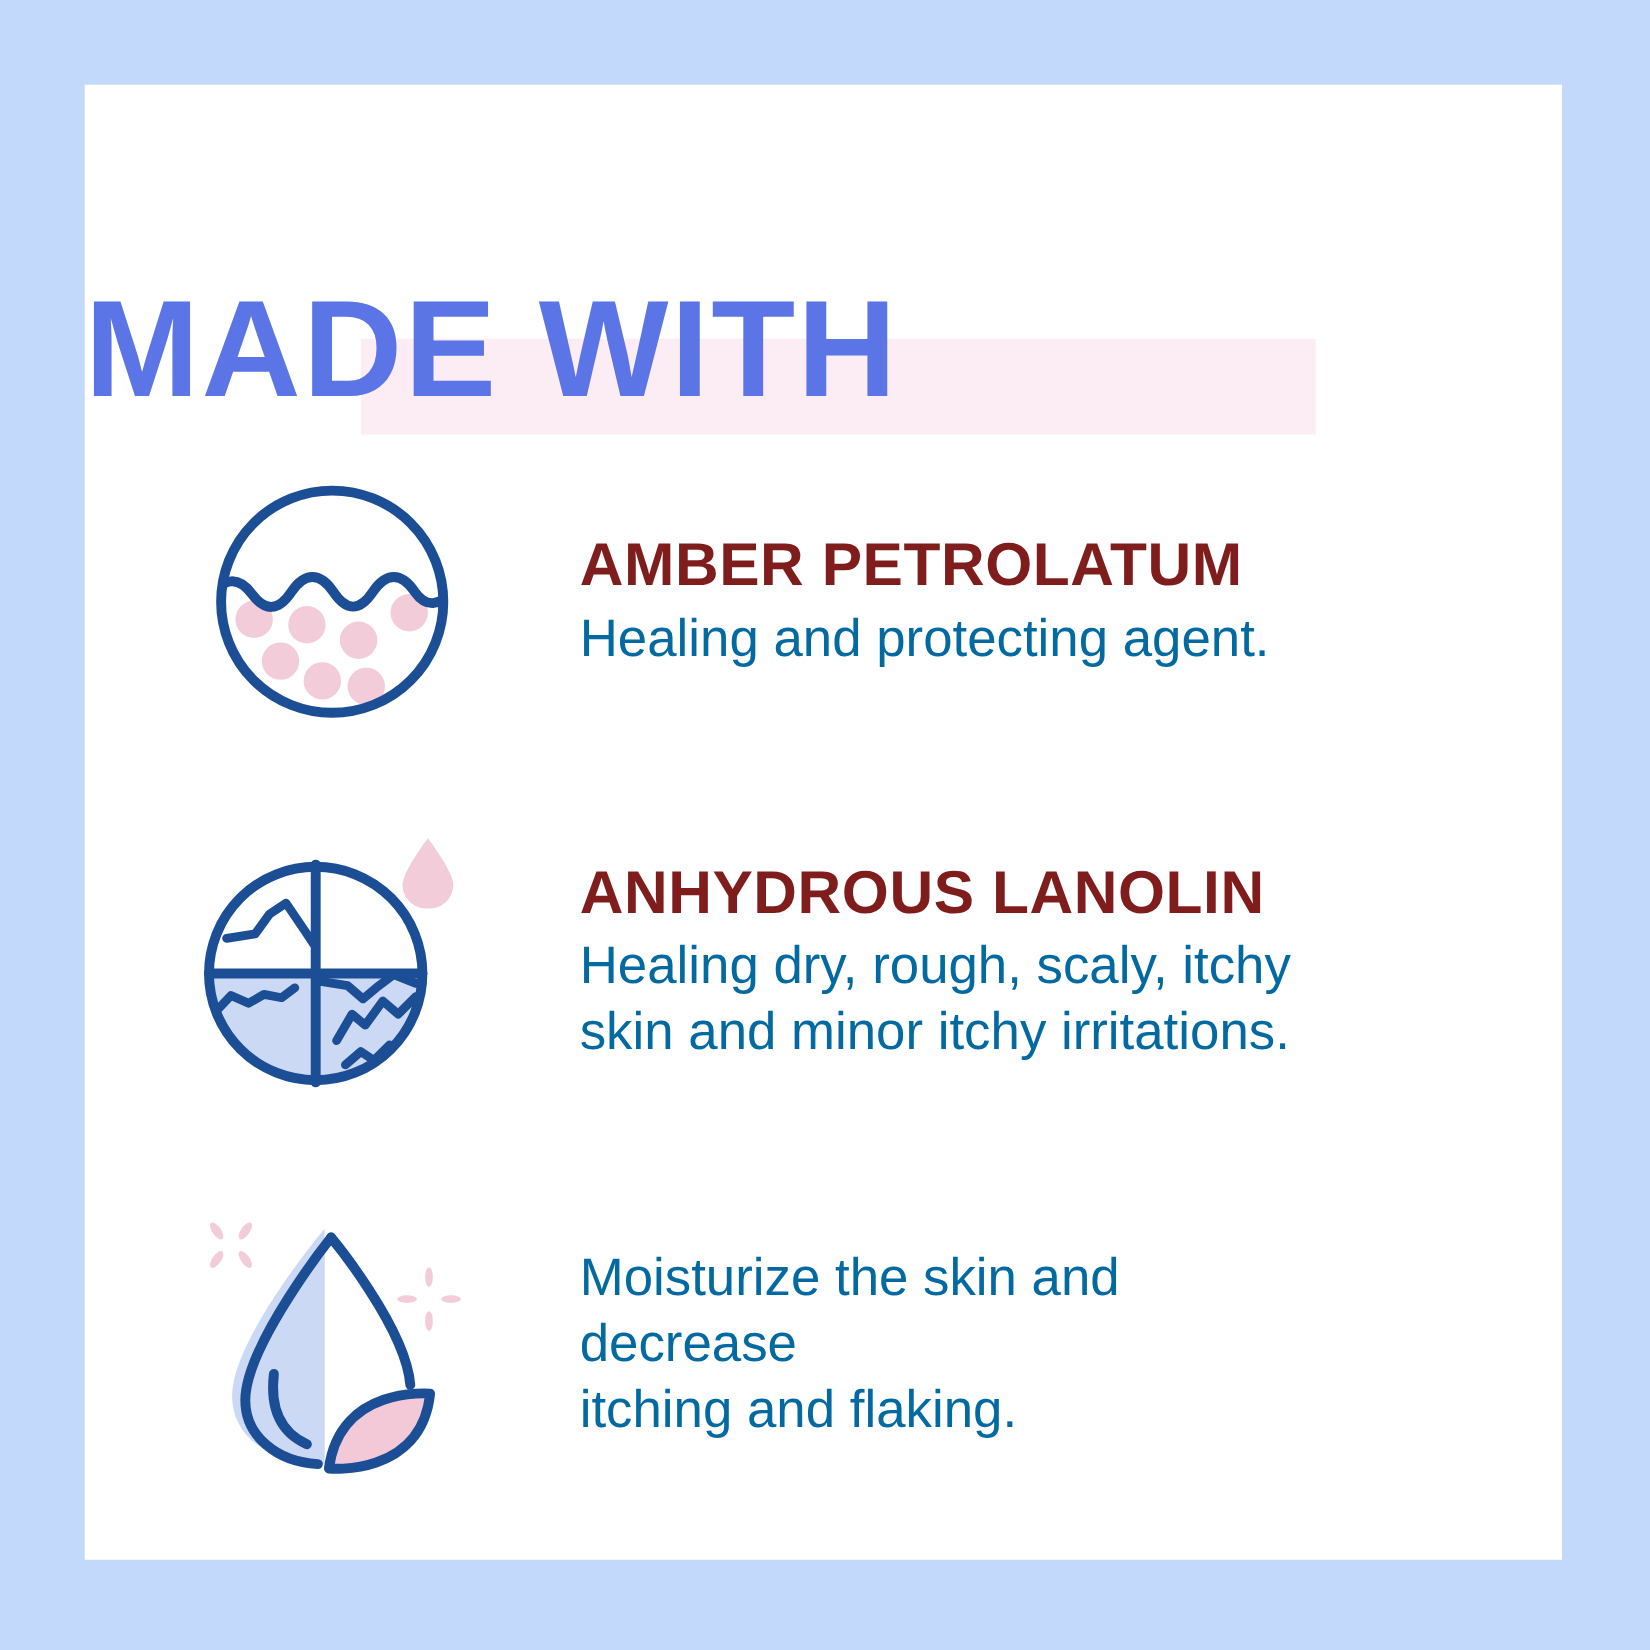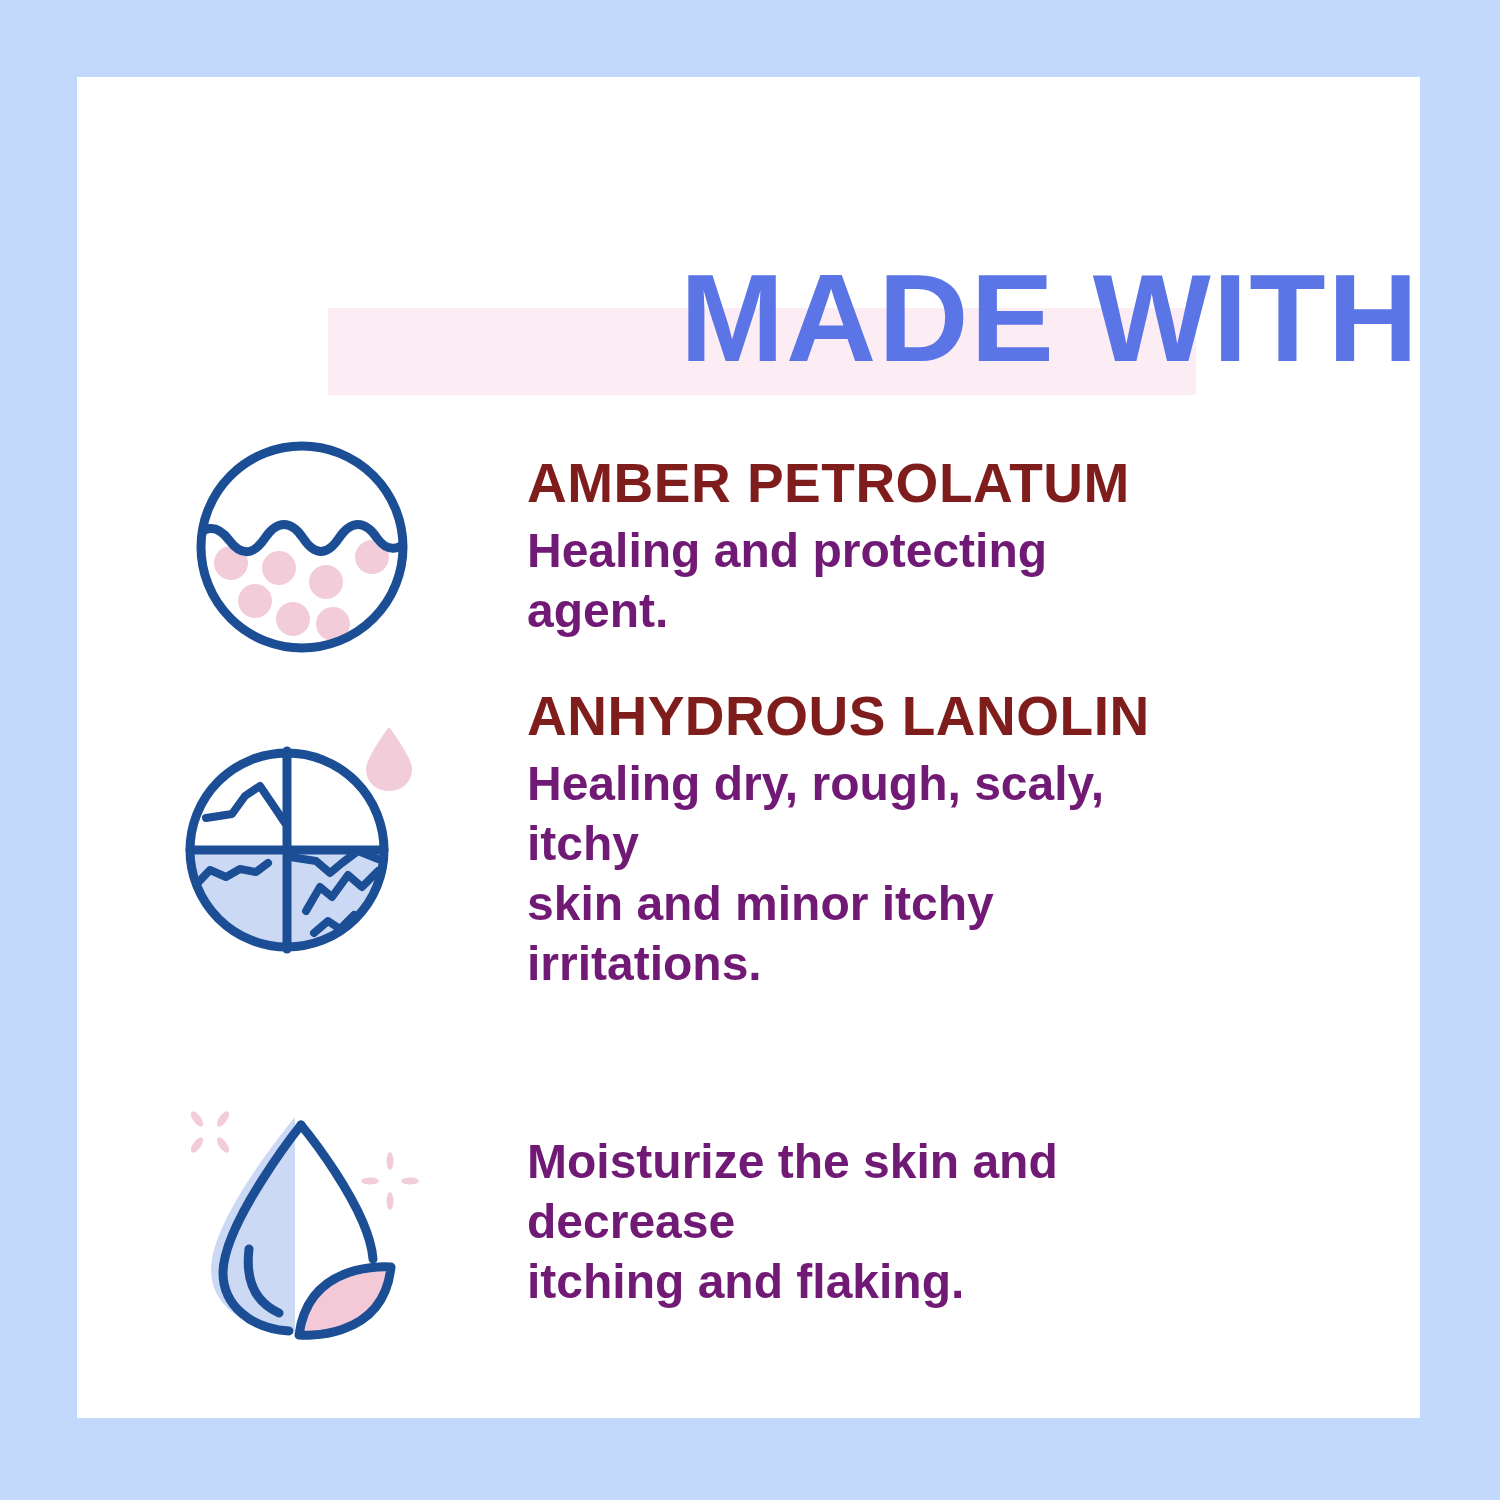--- a/index.html
+++ b/index.html
@@ -46,40 +46,40 @@
     top: 141px;
     width: 868px;
     height: 87px;
     background: #fcecf4;
   }
   #title-text {
     position: absolute;
     left: 0;
     top: 88px;
     width: 1343px;
-    text-align: right;
+    text-align: left;
     font-family: "Liberation Sans Narrow", "Liberation Sans", sans-serif;
     font-weight: 700;
     font-size: 125px;
     line-height: 125px;
     letter-spacing: 2px;
     color: #5b75e6;
     white-space: nowrap;
   }
 
   
   .row {
     position: absolute;
     left: 0;
     width: 1343px;
     display: flex;
     align-items: center;
   }
   #row-0 { top: 320px; height: 300px; }
-  #row-1 { top: 588px; height: 350px; }
+  #row-1 { top: 623px; height: 350px; }
   #row-2 { top: 970px; height: 350px; }
 
   .icon-cell {
     width: 450px;
     min-width: 450px;
     display: flex;
     align-items: center;
     justify-content: center;
   }
   .icon-cell svg {
@@ -96,24 +96,24 @@
     font-weight: 700;
     font-size: 55px;
     line-height: 60px;
     letter-spacing: 0.5px;
     color: #7f1d1d;
     margin: 0 0 8px 0;
     white-space: nowrap;
   }
   .ing-desc {
     font-family: "Liberation Sans Narrow", "Liberation Sans", sans-serif;
-    font-weight: 700;
+    font-weight: 400;
     font-size: 48px;
     line-height: 60px;
-    color: #701a75;
+    color: #0369a1;
     margin: 0;
     max-width: 660px;
   }
   .ing-desc .line { display: block; }
 </style>
 </head>
 <body>
 
 <div id="frame">
   <div id="panel">

